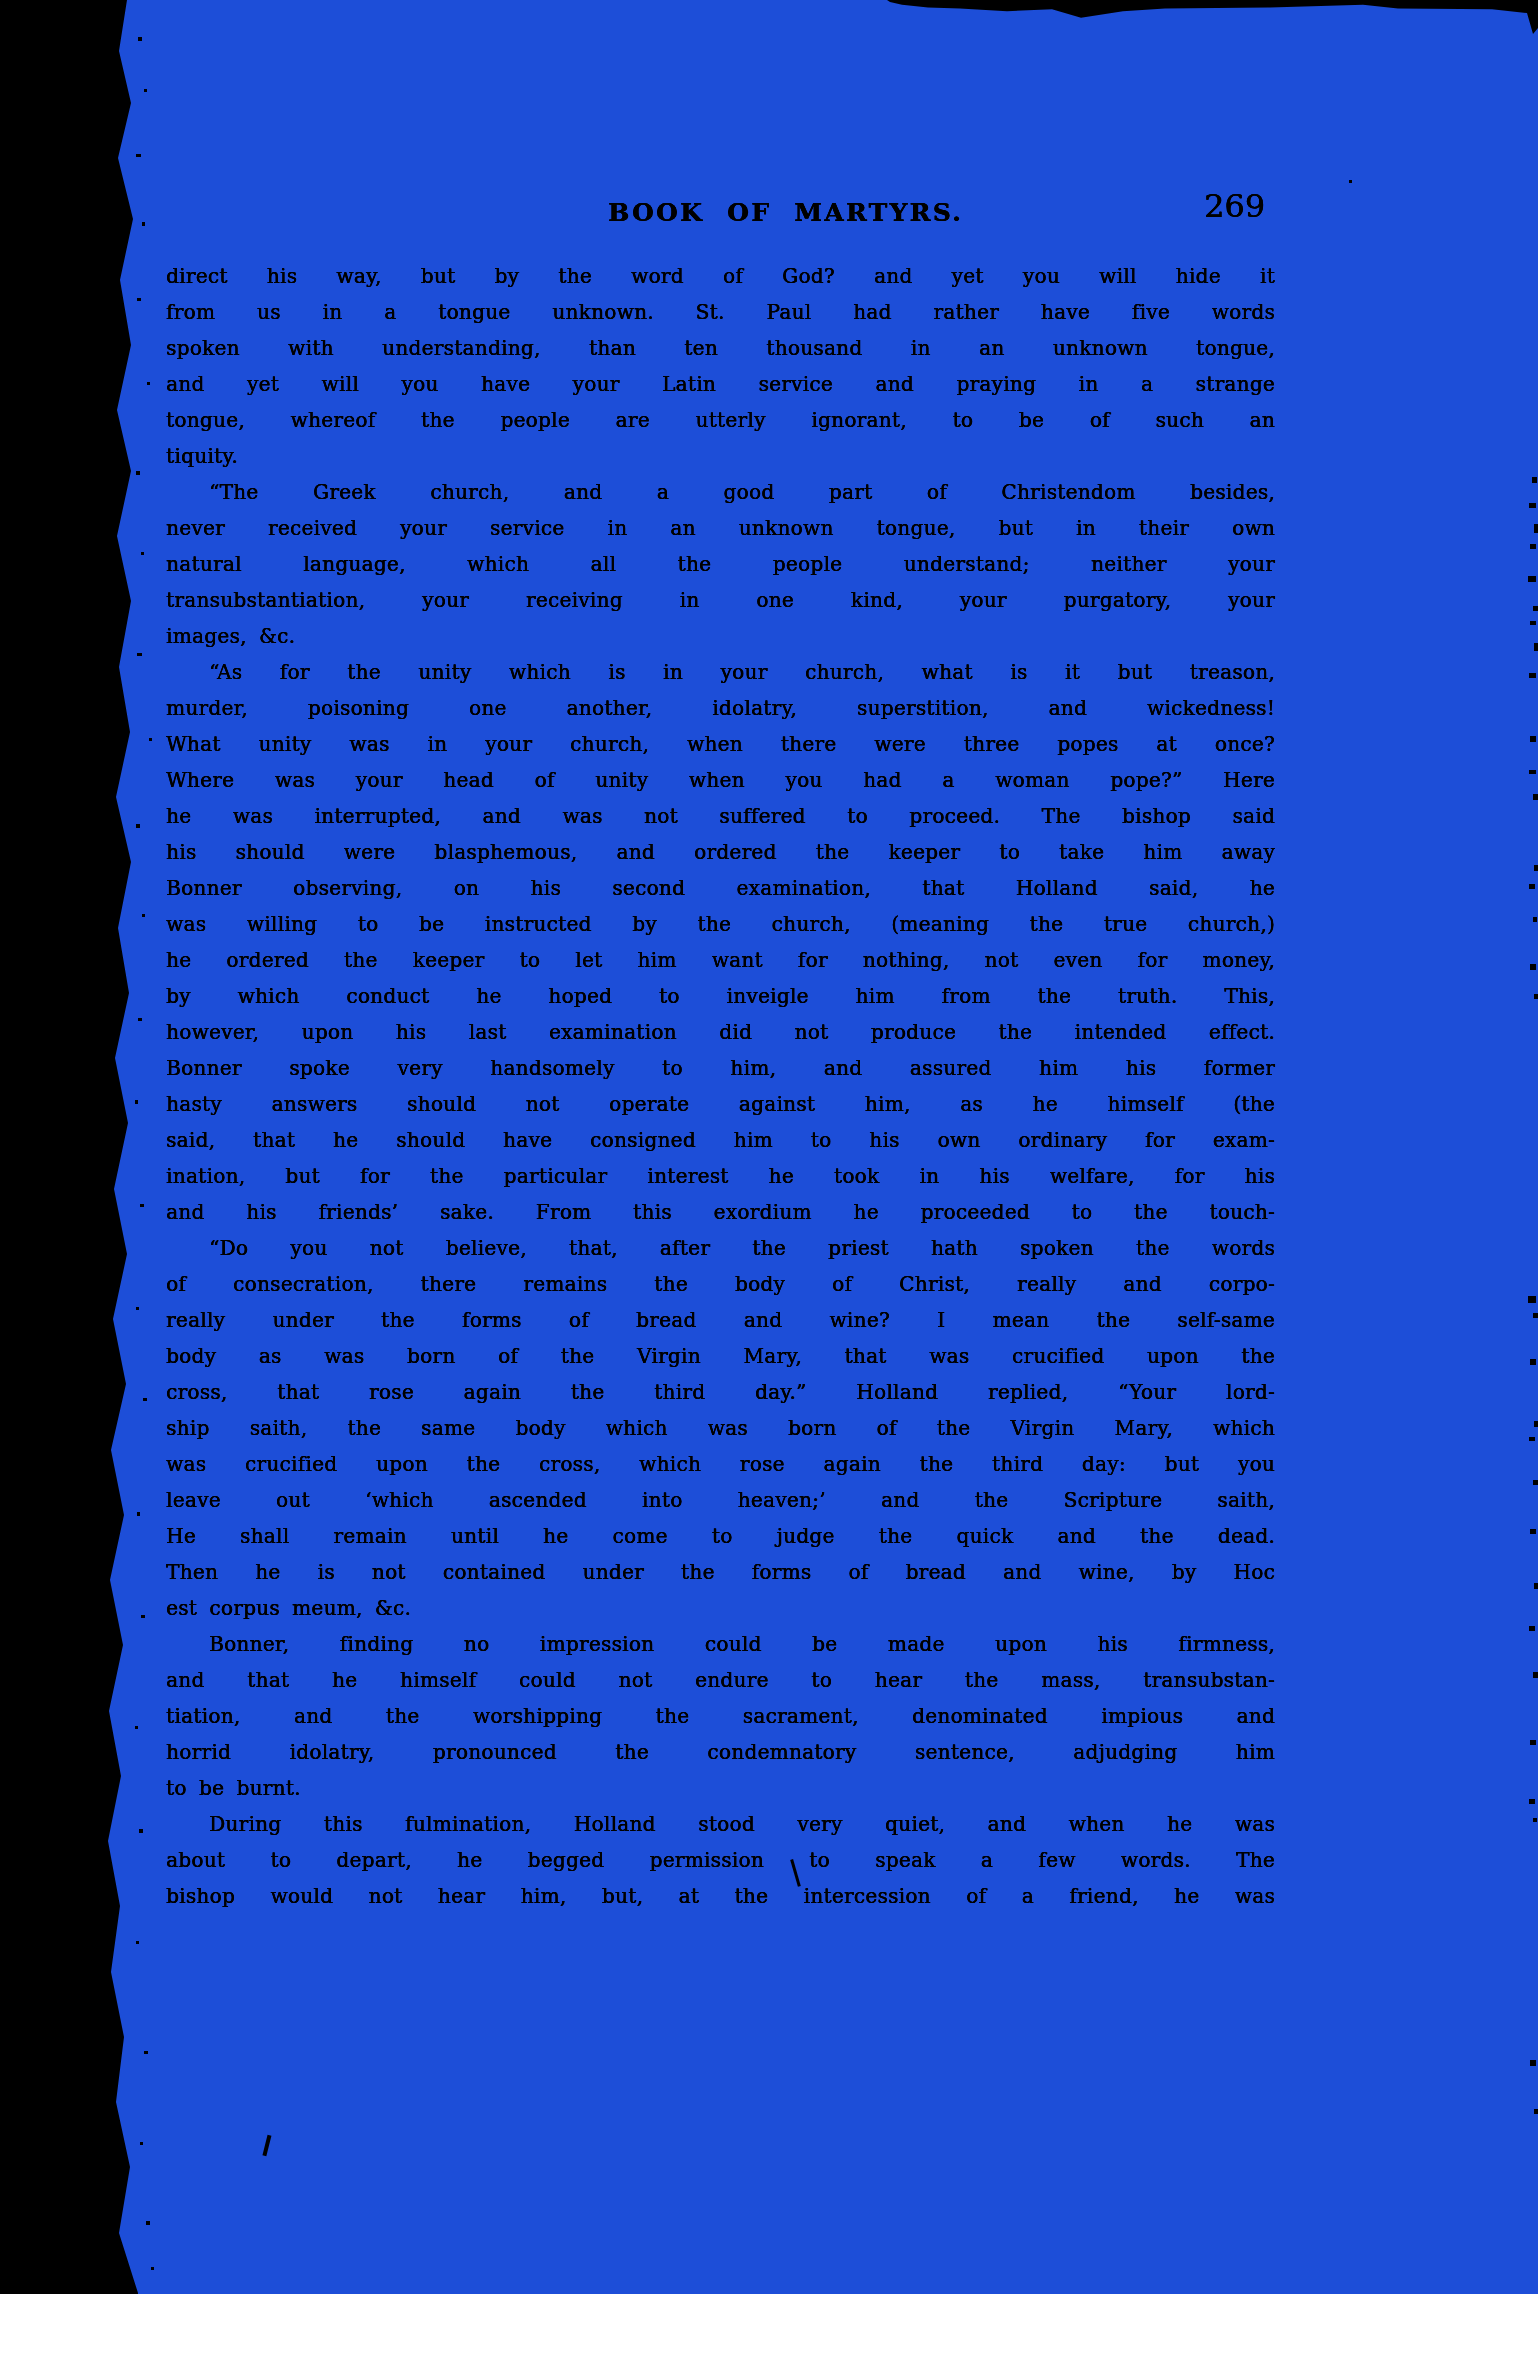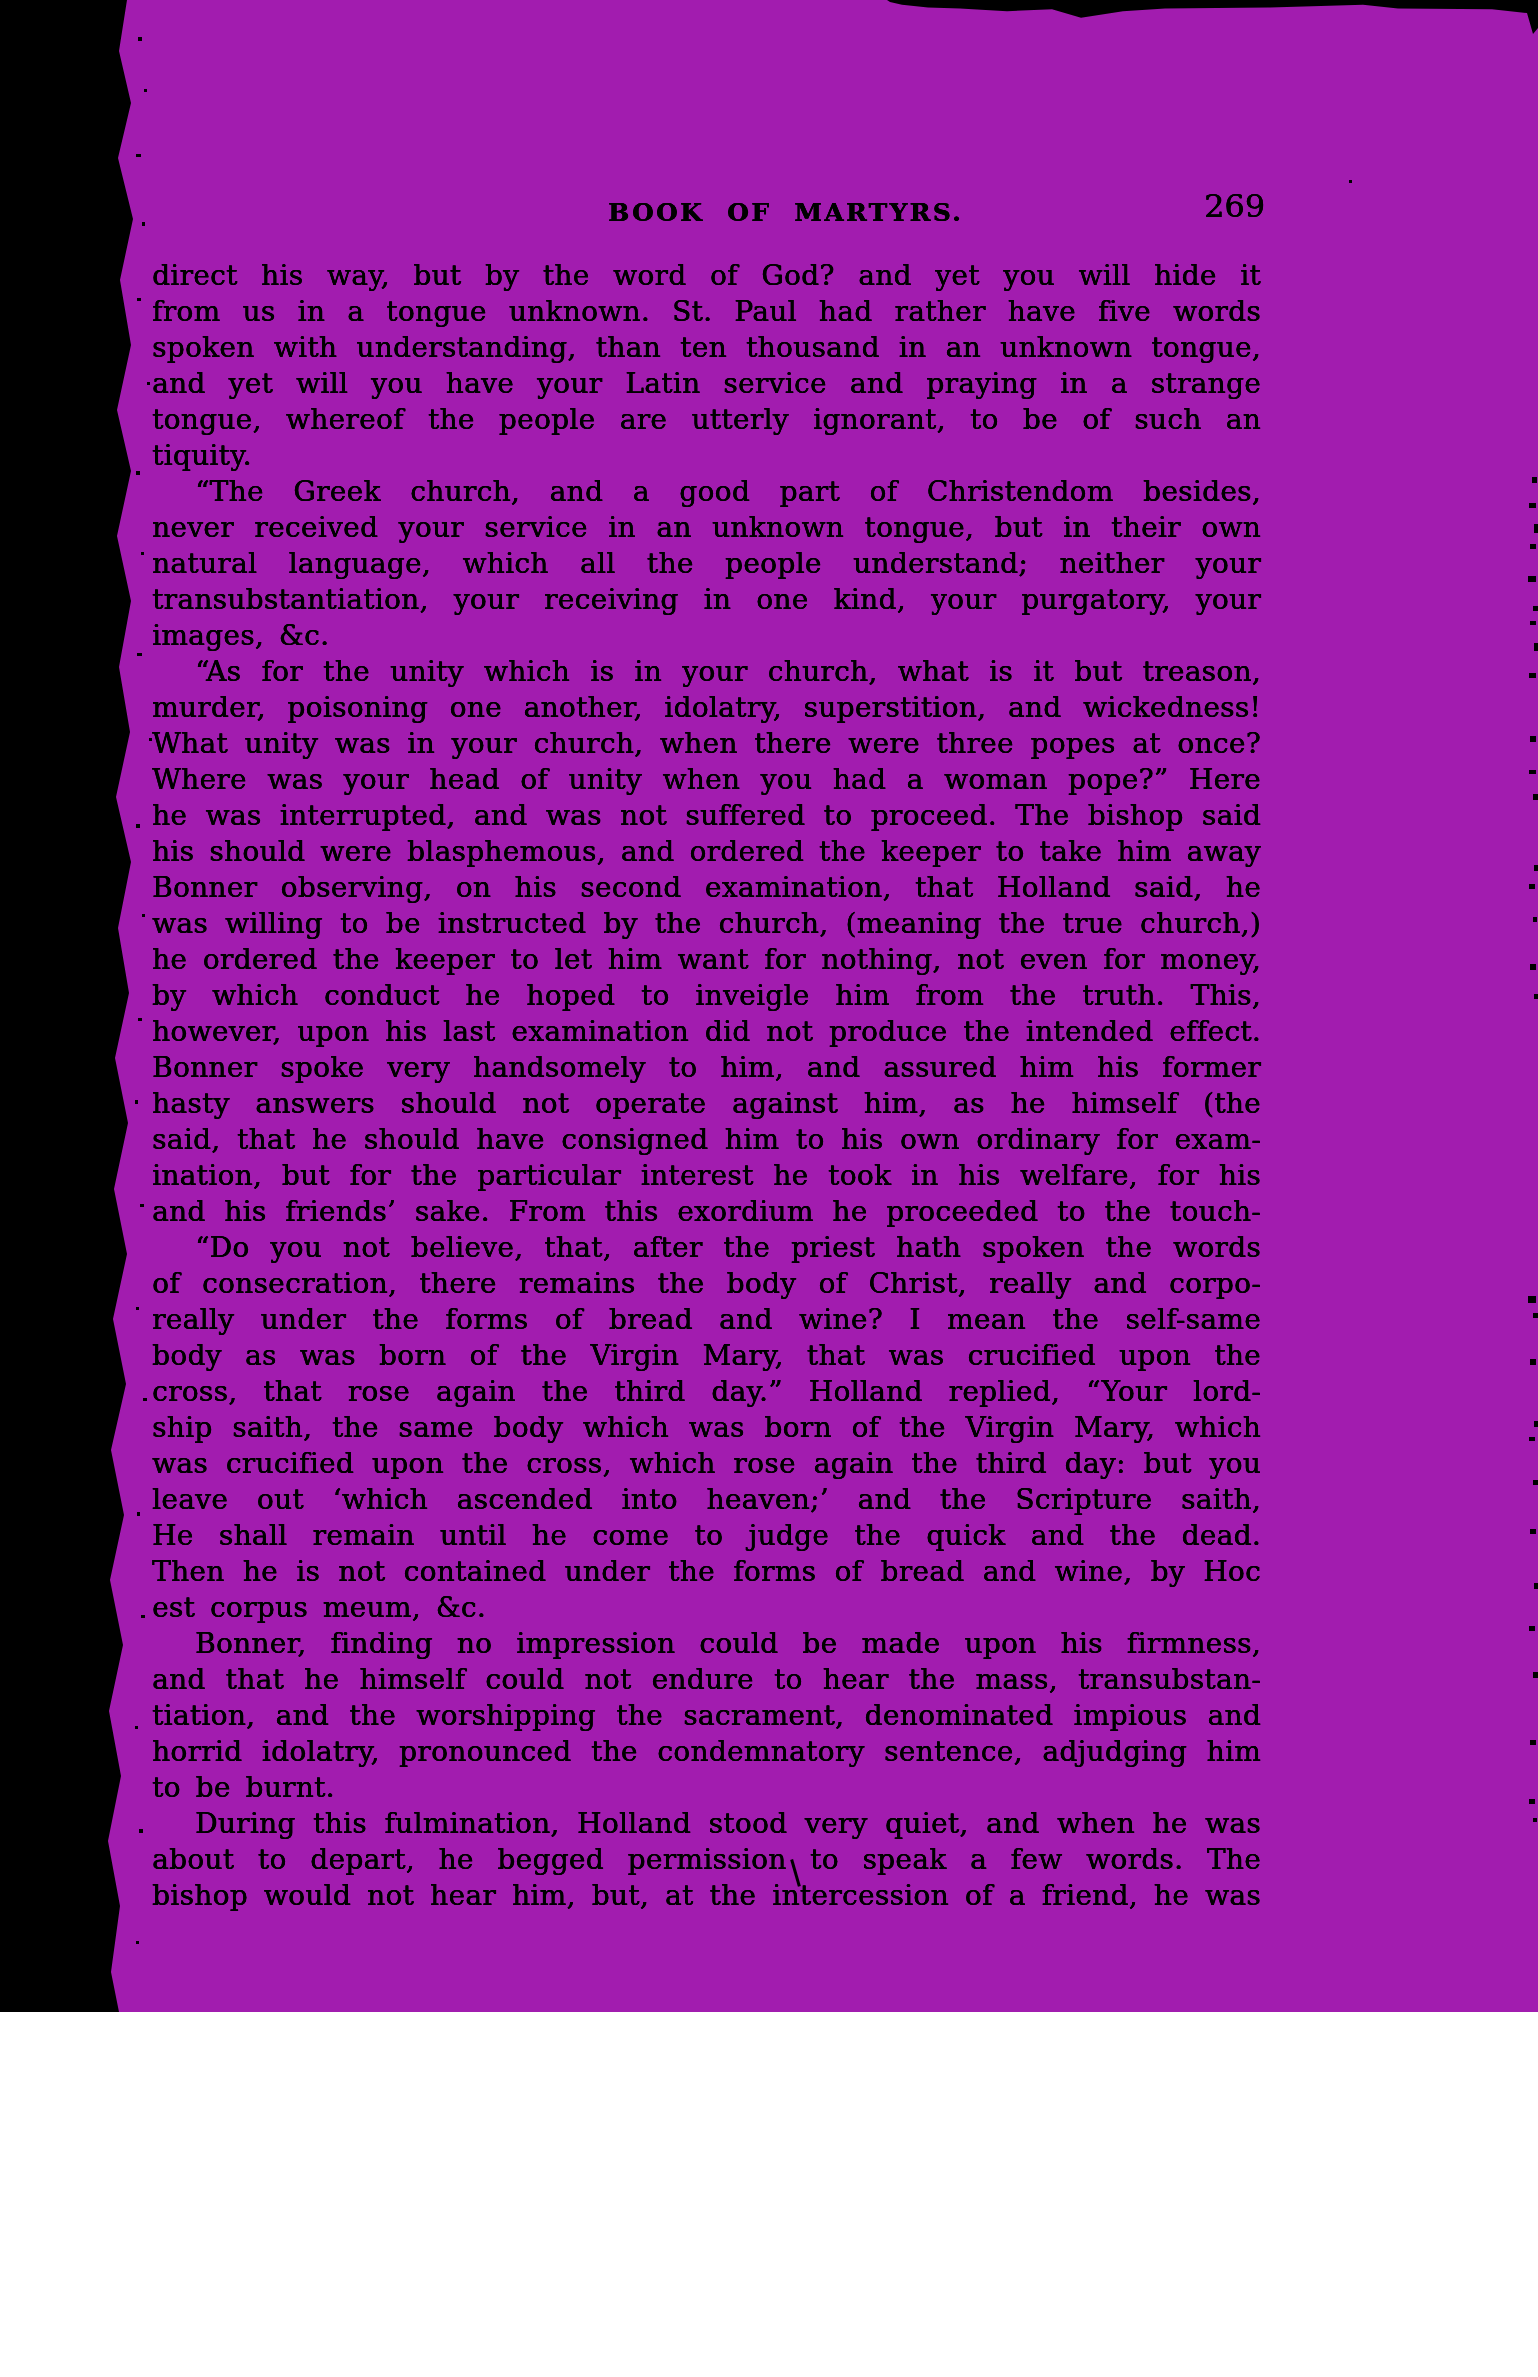--- a/index.html
+++ b/index.html
@@ -1,16 +1,16 @@
 <!DOCTYPE html>
 <html style="font-size:15px"><head>
 <meta charset="utf-8">
 <style>
   html,body{margin:0;padding:0;background:#ffffff;}
-  #stage{position:relative;width:1538px;height:2012px;background:#a21caf;overflow:hidden;
+  #stage{position:relative;width:1538px;height:2294px;background:#1d4ed8;overflow:hidden;
          font-family:"DejaVu Serif", serif;color:#000;}
   
   .artifact{position:absolute;inset:0;background:#000;pointer-events:none;}
   #gutter{clip-path:polygon(0px 0px,127px 0px,119px 51px,131px 103px,118px 158px,133px 219px,
     120px 280px,131px 345px,117px 410px,131px 471px,117px 536px,131px 601px,119px 667px,
     130px 732px,116px 797px,131px 862px,118px 928px,129px 993px,115px 1058px,128px 1123px,
     114px 1189px,127px 1254px,113px 1319px,126px 1384px,111px 1450px,124px 1515px,110px 1580px,
     123px 1645px,109px 1711px,121px 1776px,108px 1841px,120px 1906px,111px 1972px,124px 2037px,
     116px 2102px,130px 2167px,119px 2233px,138px 2293px,142px 2377px,0px 2377px);}
   #bottombar{clip-path:polygon(0px 2295px,168px 2302px,392px 2301px,578px 2300px,708px 2304px,
@@ -18,21 +18,21 @@
     1482px 2317px,1515px 2313px,1538px 2311px,1538px 2377px,0px 2377px);}
   #topstrip{clip-path:polygon(887px 0px,1538px 0px,1538px 28px,1533px 34px,1527px 13px,
     1492px 9.3px,1398px 8.4px,1363px 4.7px,1268px 7.5px,1165px 8.4px,1123px 11.2px,1081px 17.7px,
     1052px 9.3px,1007px 11.2px,960px 8.4px,928px 7.5px,902px 4.7px,890px 1.9px);}
   .sp{position:absolute;background:#000;}
   
   .ink{text-shadow:0.4px 0 #000, 0 0.3px #000;}
   #running-head{position:absolute;left:608px;top:198px;font-size:25px;font-weight:bold;
     letter-spacing:2.3px;word-spacing:12px;}
   #folio{position:absolute;left:1204px;top:187px;font-size:32px;}
-  #textblock{position:absolute;left:152px;top:258px;width:1109px;font-size:28px;}
+  #textblock{position:absolute;left:166px;top:258px;width:1109px;font-size:20px;}
   .line{height:36px;line-height:36px;text-align:justify;text-align-last:justify;
     letter-spacing:0.3px;white-space:normal;overflow:visible;}
   .line.nl{text-align-last:left;word-spacing:5.6px;}
   .line.ind{padding-left:43px;}
 </style>
 </head>
 <body>
 
 <div id="stage">
 

